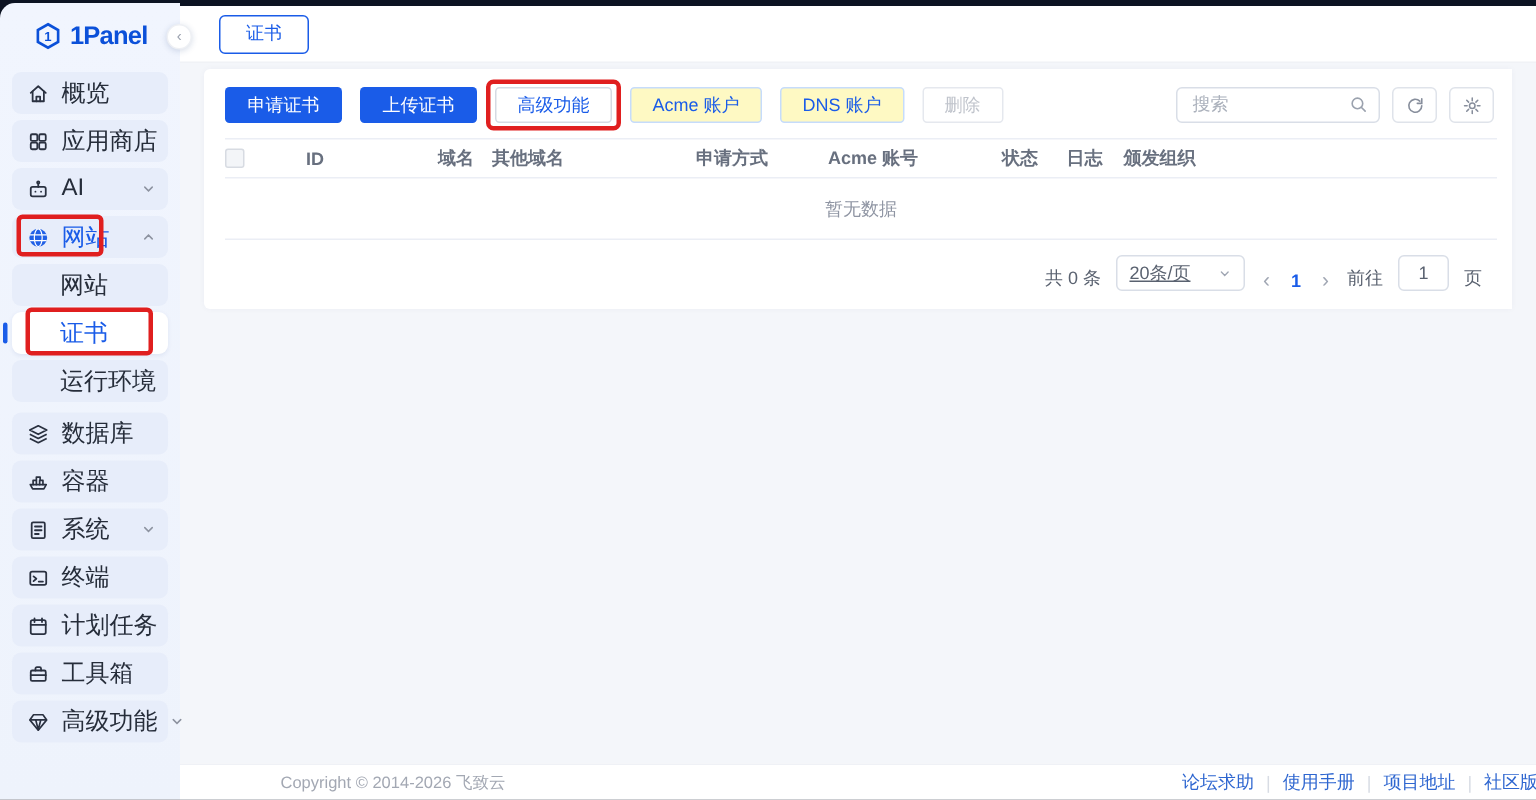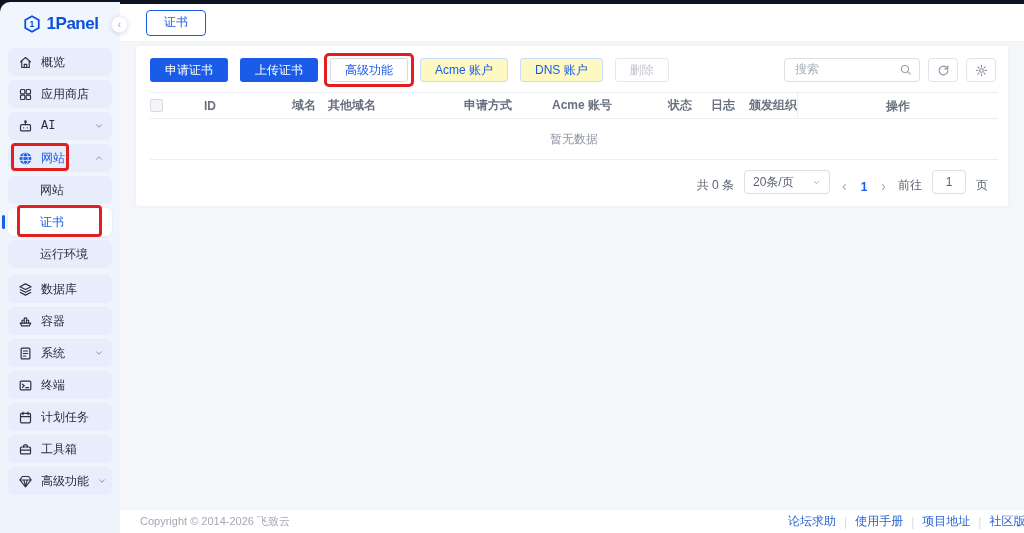--- a/index.html
+++ b/index.html
@@ -12,21 +12,21 @@
   .sidebar { position:absolute; left:0; top:2px; bottom:0; width:120px; z-index:2;
     background:linear-gradient(180deg,#f1f5fe 0%,#eef3fc 100%); border-top-left-radius:10px; }
   .logo-row { height:40px; display:flex; align-items:center; justify-content:center; gap:5px; padding-top:4px; }
   .brand-name { font-size:17px; font-weight:800; color:#0b50d9; letter-spacing:-0.5px; }
   .collapse-btn { position:absolute; right:-8px; top:14px; width:17px; height:17px; border-radius:50%;
     background:#fff; border:1px solid #eef0f4; box-shadow:0 1px 4px rgba(30,60,120,.18); color:#9aa1ae;
     font-size:10px; line-height:15px; text-align:center; z-index:6; cursor:pointer; }
   .nav { padding:2px 0 0 0; }
   .nav-item { position:relative; height:28px; margin:4px 8px 0 8px; background:#e7edfa; border-radius:6px;
     display:flex; align-items:center; padding:0 8px 0 10px; gap:8px; cursor:pointer; }
-  .nav-item .nlabel { font-size:12px; color:#262d3a; flex:0 0 auto;font-family:Liberation Mono, monospace; }
+  .nav-item .nlabel { font-size:16px; color:#262d3a; flex:0 0 auto; }
   .nav-item .nicon { display:flex; align-items:center; color:#2a3140; }
   .nav-item .chev { margin-left:auto; display:flex; align-items:center; color:#8d93a0; }
   .nav-item.sub { padding-left:32px; }
   .nav-item.active-parent .nlabel { color:#1a5ce8; }
   .nav-item.selected { background:#ffffff; box-shadow:0 1px 3px rgba(40,70,140,.08); }
   .nav-item.selected .nlabel { color:#1a5ce8; }
   .nav-item.group-gap { margin-top:7px; }
   .sel-indicator { position:absolute; left:-6px; top:7px; width:3px; height:14px; background:#1a5ce8; border-radius:2px; }
   .nav-bottom { position:absolute; left:0; right:0; bottom:0; height:32px; background:#eaf0fb;
     border-top:1px solid #e1e8f7; display:flex; align-items:center; gap:8px; padding:0 10px 0 18px; cursor:pointer; }
@@ -73,29 +73,29 @@
   .th-id { width:38px; } .th-domain { width:100px; } .th-other { width:60px; } .th-method { width:136px; }
   .th-acme { width:100px; } .th-status { width:80px; } .th-log { width:43px; } .th-org { width:62px; }
   .th-ops { flex:1 1 auto; text-align:center; border-left:1px solid #ebeef5; align-self:stretch; line-height:26px; }
 
   .empty-row { height:41px; border-bottom:1px solid #ebeef5; display:flex; align-items:center; justify-content:center;
     color:#8f95a3; }
 
   .pagination { display:flex; align-items:flex-end; justify-content:flex-end; gap:10px; margin-top:10px;
     padding-right:10px; color:#5a6270; }
   .page-size { width:86px; height:24px; border:1px solid #d9dee7; border-radius:4px; display:inline-flex;
-    align-items:center; justify-content:space-between; padding:0 8px; color:#5a6270; cursor:pointer; background:#fff; }
+    align-items:center; justify-content:space-between; padding:0 8px; color:#5a6270; cursor:pointer; background:#fff;text-decoration:underline; }
   .page-arrow { color:#a0a6b3; font-size:14px; cursor:pointer; padding:0 2px; }
   .page-num { color:#1a5ce8; font-weight:700; cursor:pointer; padding:0 2px; }
   .goto-input { width:34px; height:24px; border:1px solid #d9dee7; border-radius:4px; text-align:center;
     font-size:12px; color:#5a6270; outline:none; font-family:inherit; }
 
   .footer { flex:0 0 auto; height:24px; background:#fff; border-top:1px solid #eff1f6; position:relative;
     display:flex; align-items:center; padding-left:20px; }
-  .copyright { color:#a3a8b3; font-size:11px; }
+  .copyright { color:#a3a8b3; font-size:11px;margin-left:47px; }
   .footer-links { position:absolute; left:668px; display:flex; align-items:center; white-space:nowrap; font-size:12px;text-align:center; }
   .flink { color:#2e66d0; cursor:pointer; }
   .fsep { color:#d8dce4; margin:0 8px; }
 
   svg { display:block; }
 </style>
 </head>
 <body>
 
 <div class="app">
@@ -314,21 +314,20 @@
               <span class="checkbox"></span>
             </div>
           <div class="th th-id">ID</div>
           <div class="th th-domain">域名</div>
           <div class="th th-other">其他域名</div>
           <div class="th th-method">申请方式</div>
           <div class="th th-acme">Acme 账号</div>
           <div class="th th-status">状态</div>
           <div class="th th-log">日志</div>
           <div class="th th-org">颁发组织</div>
-          <div class="th th-ops">操作</div>
         </div>
 
         <div class="empty-row">
           <span>暂无数据</span>
         </div>
 
         <div class="pagination">
           <span>共 0 条</span>
           <span class="page-size">
             <span>20条/页</span>

